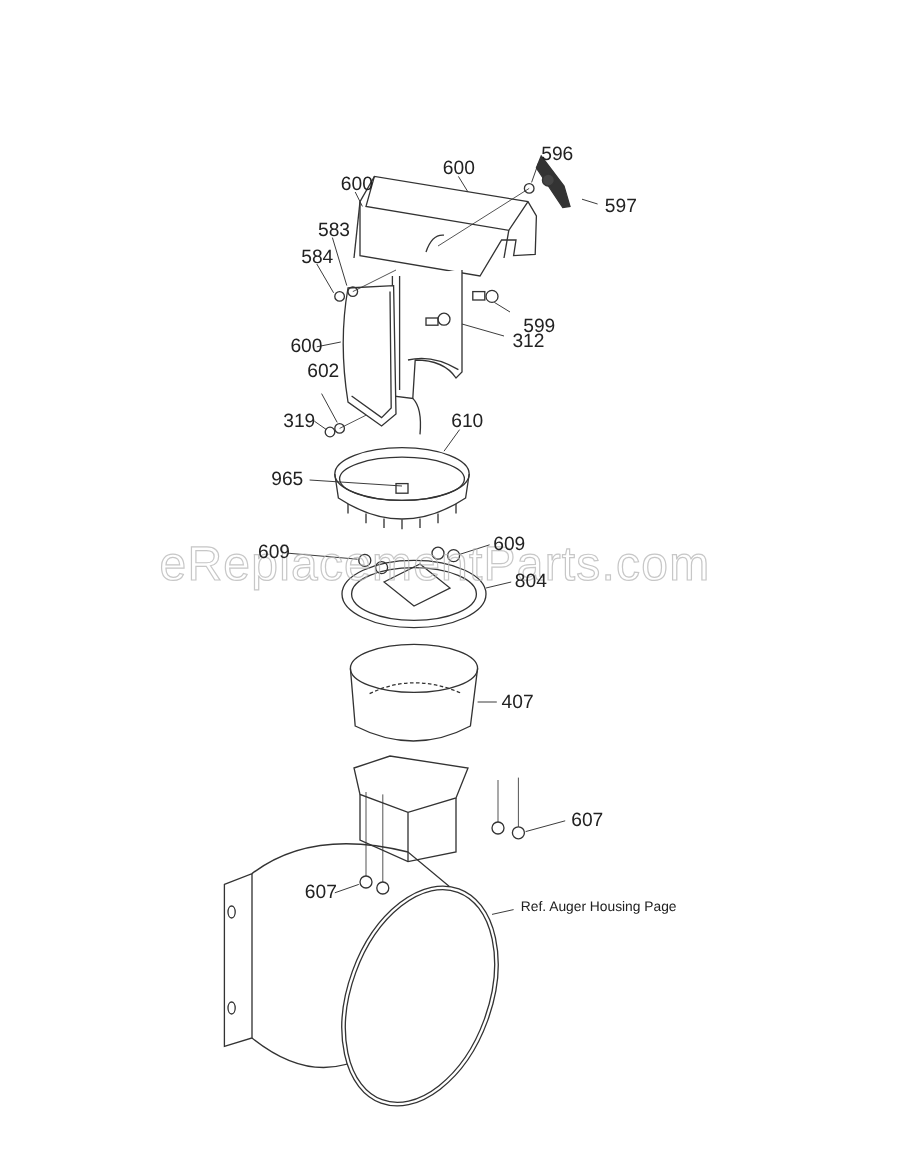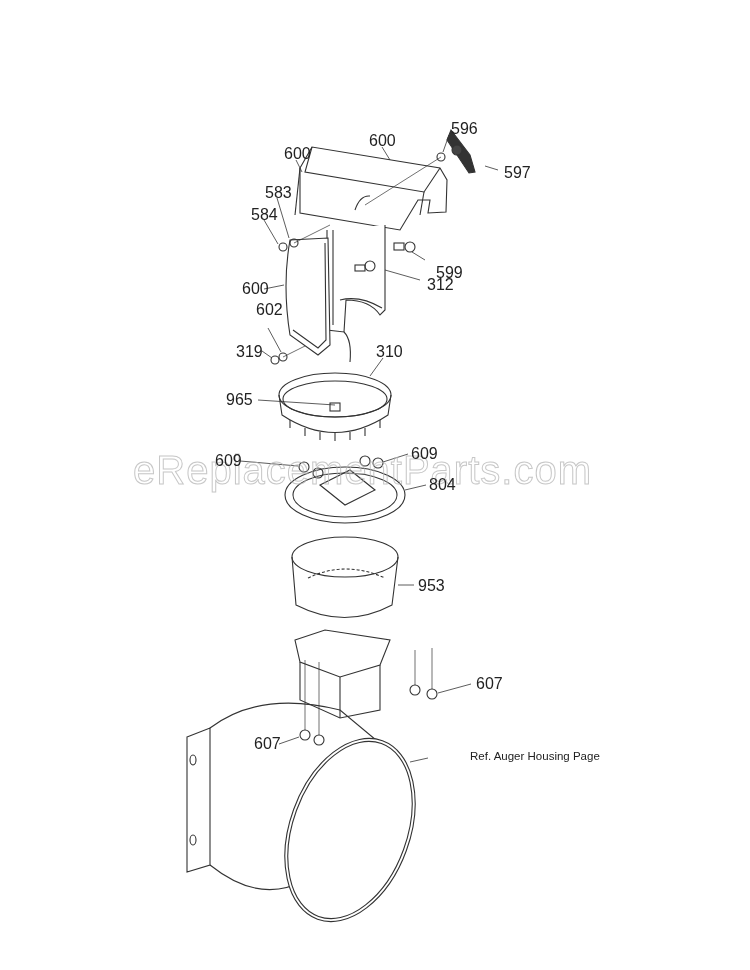--- a/index.html
+++ b/index.html
@@ -1,20 +1,20 @@
 <!DOCTYPE html>
 <html><head>
   <meta charset="utf-8">
   <style>
     html, body { margin: 0; padding: 0; background: #ffffff; }
     body { width: 750px; height: 970px; position: relative; overflow: hidden;
            font-family: "Liberation Sans", sans-serif; }
     #diagram { position: absolute; left: 0; top: 0; width: 750px; height: 970px; }
     .label { position: absolute; font-size: 16px; color: #222; line-height: 12px; white-space: nowrap; }
-    .ref { font-size: 11.5px; margin-left: 36px; }
+    .ref { font-size: 11.5px; }
     .watermark { position: absolute; left: 133px; top: 448px; font-size: 40px; color: transparent;
                  -webkit-text-stroke: 1px rgba(180,180,180,0.75); letter-spacing: 1px; white-space: nowrap; }
   </style>
 </head>
 <body>
 
 <svg id="diagram" viewBox="0 0 750 970" xmlns="http://www.w3.org/2000/svg" fill="none" stroke="#333" stroke-width="1.1">
 
   <g>
     <path d="M300 168 L312 147 L440 168 L447 180 L446 212 L428 213 L430 200 L418 200 L400 230 L300 213 Z" fill="#fff"></path>
@@ -137,21 +137,21 @@
 <div class="label" style="left:369px;top:135px">600</div>
 <div class="label" style="left:451px;top:123px">596</div>
 <div class="label" style="left:504px;top:167px">597</div>
 <div class="label" style="left:265px;top:187px">583</div>
 <div class="label" style="left:251px;top:209px">584</div>
 <div class="label" style="left:436px;top:267px">599</div>
 <div class="label" style="left:427px;top:279px">312</div>
 <div class="label" style="left:242px;top:283px">600</div>
 <div class="label" style="left:256px;top:304px">602</div>
 <div class="label" style="left:236px;top:346px">319</div>
-<div class="label" style="left:376px;top:346px">310</div>
+<div class="label" style="left:376px;top:346px">610</div>
 <div class="label" style="left:226px;top:394px">965</div>
 <div class="label" style="left:215px;top:455px">609</div>
 <div class="label" style="left:411px;top:448px">609</div>
 <div class="label" style="left:429px;top:479px">804</div>
-<div class="label" style="left:418px;top:580px">953</div>
+<div class="label" style="left:418px;top:580px">407</div>
 <div class="label" style="left:476px;top:678px">607</div>
 <div class="label" style="left:254px;top:738px">607</div>
 <div class="label ref" style="left:434px;top:750px">Ref. Auger Housing Page</div>
 
 </body></html>

